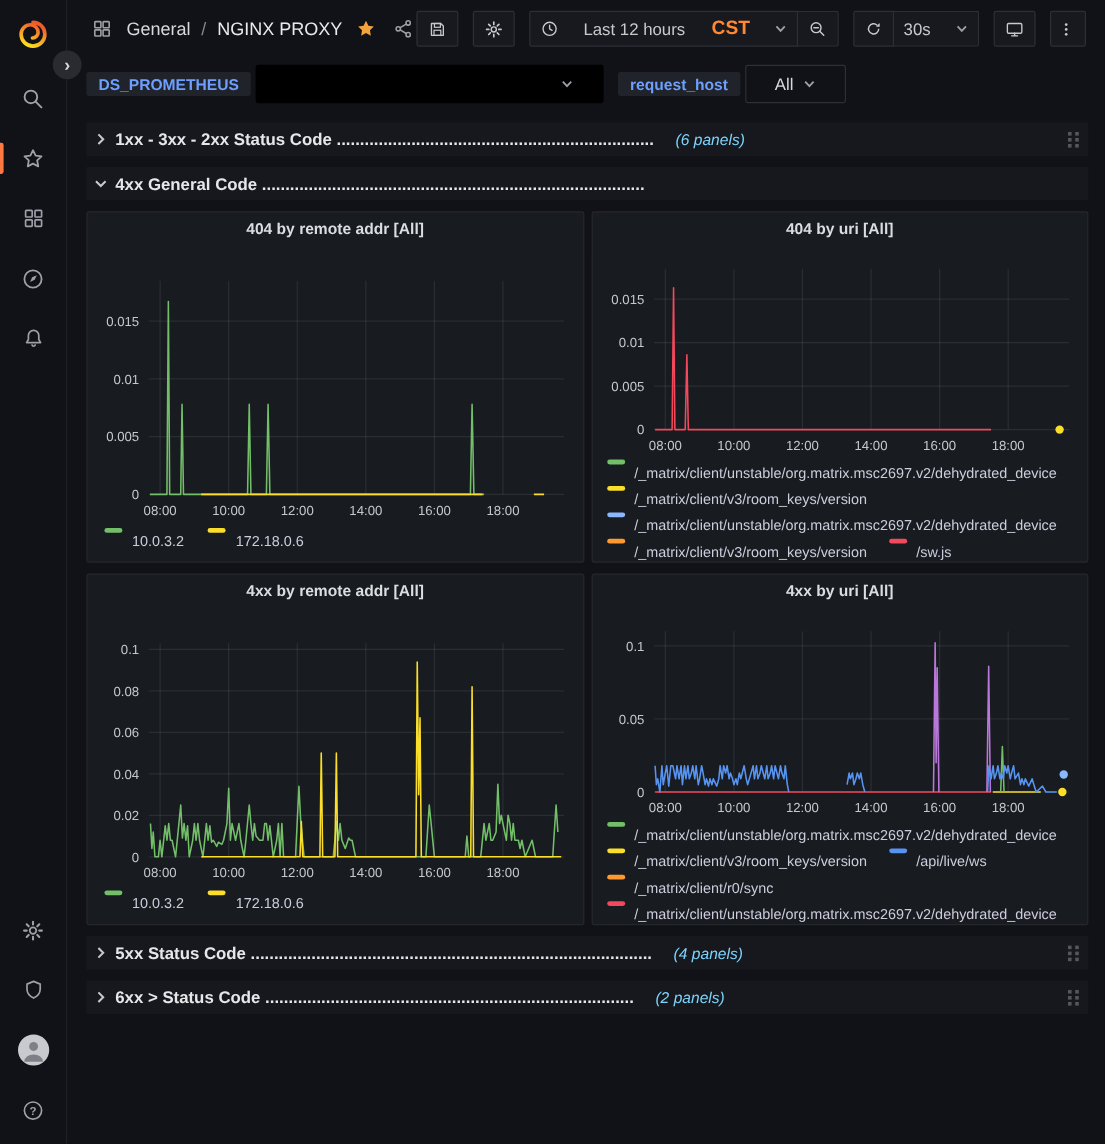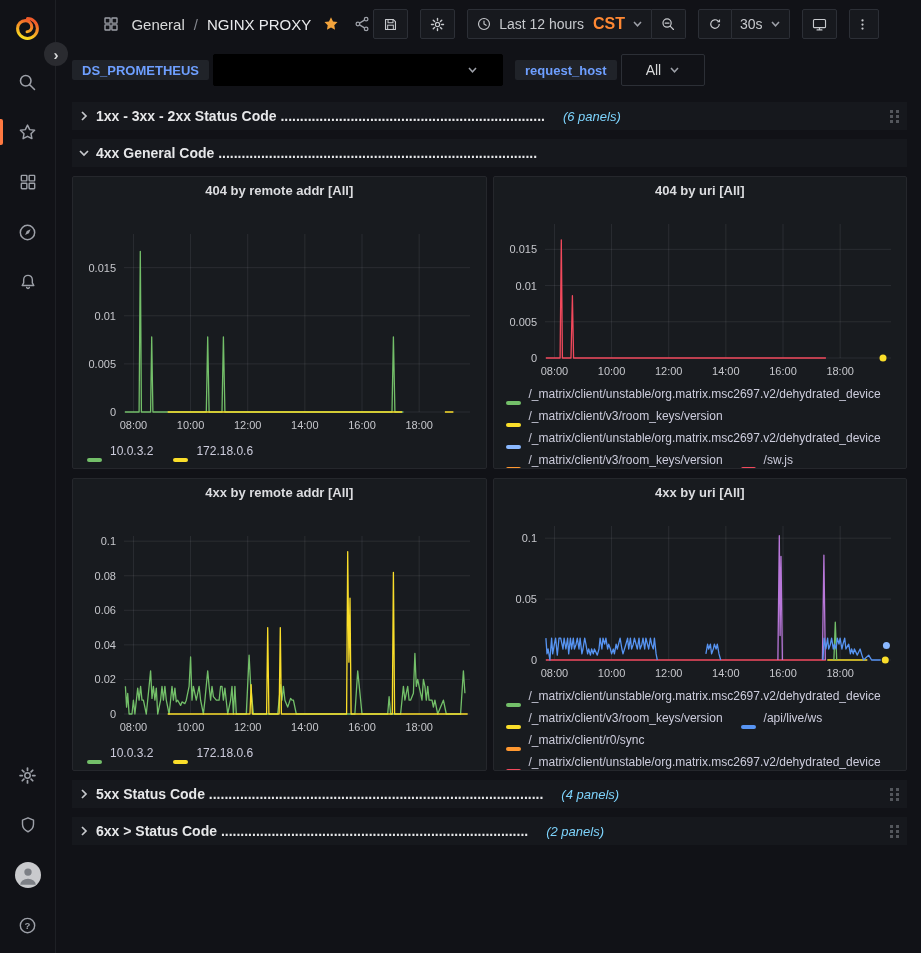--- a/index.html
+++ b/index.html
@@ -17,21 +17,21 @@
   .avatar-circle{width:26px;height:26px;border-radius:50%;background:#c9cacd;display:flex;align-items:flex-end;justify-content:center;overflow:hidden}
   
   .main{flex:1;display:flex;flex-direction:column;overflow:hidden}
   .topbar{height:48px;display:flex;align-items:center;justify-content:center;padding:0 14px 0 16px;flex:none}
   .crumbs{display:flex;align-items:center;gap:9px;font-size:15px;color:#d8d9da;white-space:nowrap}
   .crumb-sep{color:#85878f}
   .crumb-title{color:#e9eaec}
   .icon-btn{background:none;border:none;color:#9da0a8;display:flex;align-items:center;cursor:pointer;padding:0 2px}
   .toolbar{display:flex;align-items:center;gap:12px}
   .tb-group{display:flex;align-items:stretch}
-  .btn{height:30px;min-width:30px;padding:0 8px;display:flex;align-items:center;gap:7px;background:#17191e;border:1px solid #2c2f36;border-radius:2px;color:#c7c9cd;font-size:14px;cursor:pointer}
+  .btn{height:30px;min-width:30px;padding:0 8px;display:flex;align-items:center;gap:20px;background:#17191e;border:1px solid #2c2f36;border-radius:2px;color:#c7c9cd;font-size:14px;cursor:pointer}
   .btn.seg-l{border-radius:2px 0 0 2px}
   .btn.seg-r{border-radius:0 2px 2px 0;border-left:none}
   .tz{color:#ff8833;font-size:16px;font-weight:700;margin-left:2px}
   
   .submenu{display:flex;align-items:center;padding:6px 16px 8px;gap:12px;flex:none}
   .var-pair{display:flex;align-items:center;gap:4px}
   .var-label{height:20px;display:flex;align-items:center;padding:0 10px;background:#202329;color:#6e9fff;font-size:13px;font-weight:700;border-radius:2px;cursor:default}
   .var-value{height:32px;display:flex;align-items:center;gap:8px;padding:0 24px;background:#111217;border:1px solid #2c2f36;border-radius:2px;color:#d8d9da;font-size:14px;cursor:pointer}
   .var-value.redacted{width:290px;background:#000;border-color:#000;justify-content:flex-end}
   .caret{color:#9da0a8}
@@ -43,21 +43,21 @@
   .row-count{font-size:13px;font-style:italic;color:#7dd3fc;margin-left:18px;white-space:nowrap}
   .drag-handle{margin-left:auto;display:grid;grid-template-columns:3px 3px;gap:2px 3px;cursor:grab}
   .drag-handle i{width:3px;height:3px;background:#53565c}
   .grid{display:grid;grid-template-columns:1fr 1fr;gap:9px 6px;margin-bottom:9px}
   .panel{background:#181b1f;border:1px solid #25272c;border-radius:2px;height:293px;display:flex;flex-direction:column;overflow:hidden}
   .ptitle{height:27px;flex:none;display:flex;align-items:center;justify-content:center;font-size:13px;font-weight:700;color:#dcdde0;cursor:pointer}
   .chart{flex:none;padding:0 5px;cursor:crosshair}
   .legend{color:#ccccdc;font-size:12px}
   .legend-inline{display:flex;gap:20px;padding:2px 14px 6px;margin-top:auto;align-items:center}
   .legend-list{display:flex;flex-wrap:wrap;column-gap:18px;padding:1px 12px 0;max-height:86px;overflow:hidden;align-content:flex-start}
-  .legend-item{display:flex;align-items:flex-end;gap:8px;line-height:22px;white-space:nowrap;cursor:pointer}
+  .legend-item{display:flex;align-items:flex-start;gap:8px;line-height:22px;white-space:nowrap;cursor:pointer}
   .swatch{width:15px;height:4px;border-radius:2px;flex:none}
 </style>
 </head>
 <body>
 
 <aside class="sidebar">
   <div class="sb-item logo">
     <svg width="27" height="27" viewBox="0 0 24 24">
       <defs>
           <linearGradient id="gf" x1="0" y1="1" x2="0.4" y2="0">

